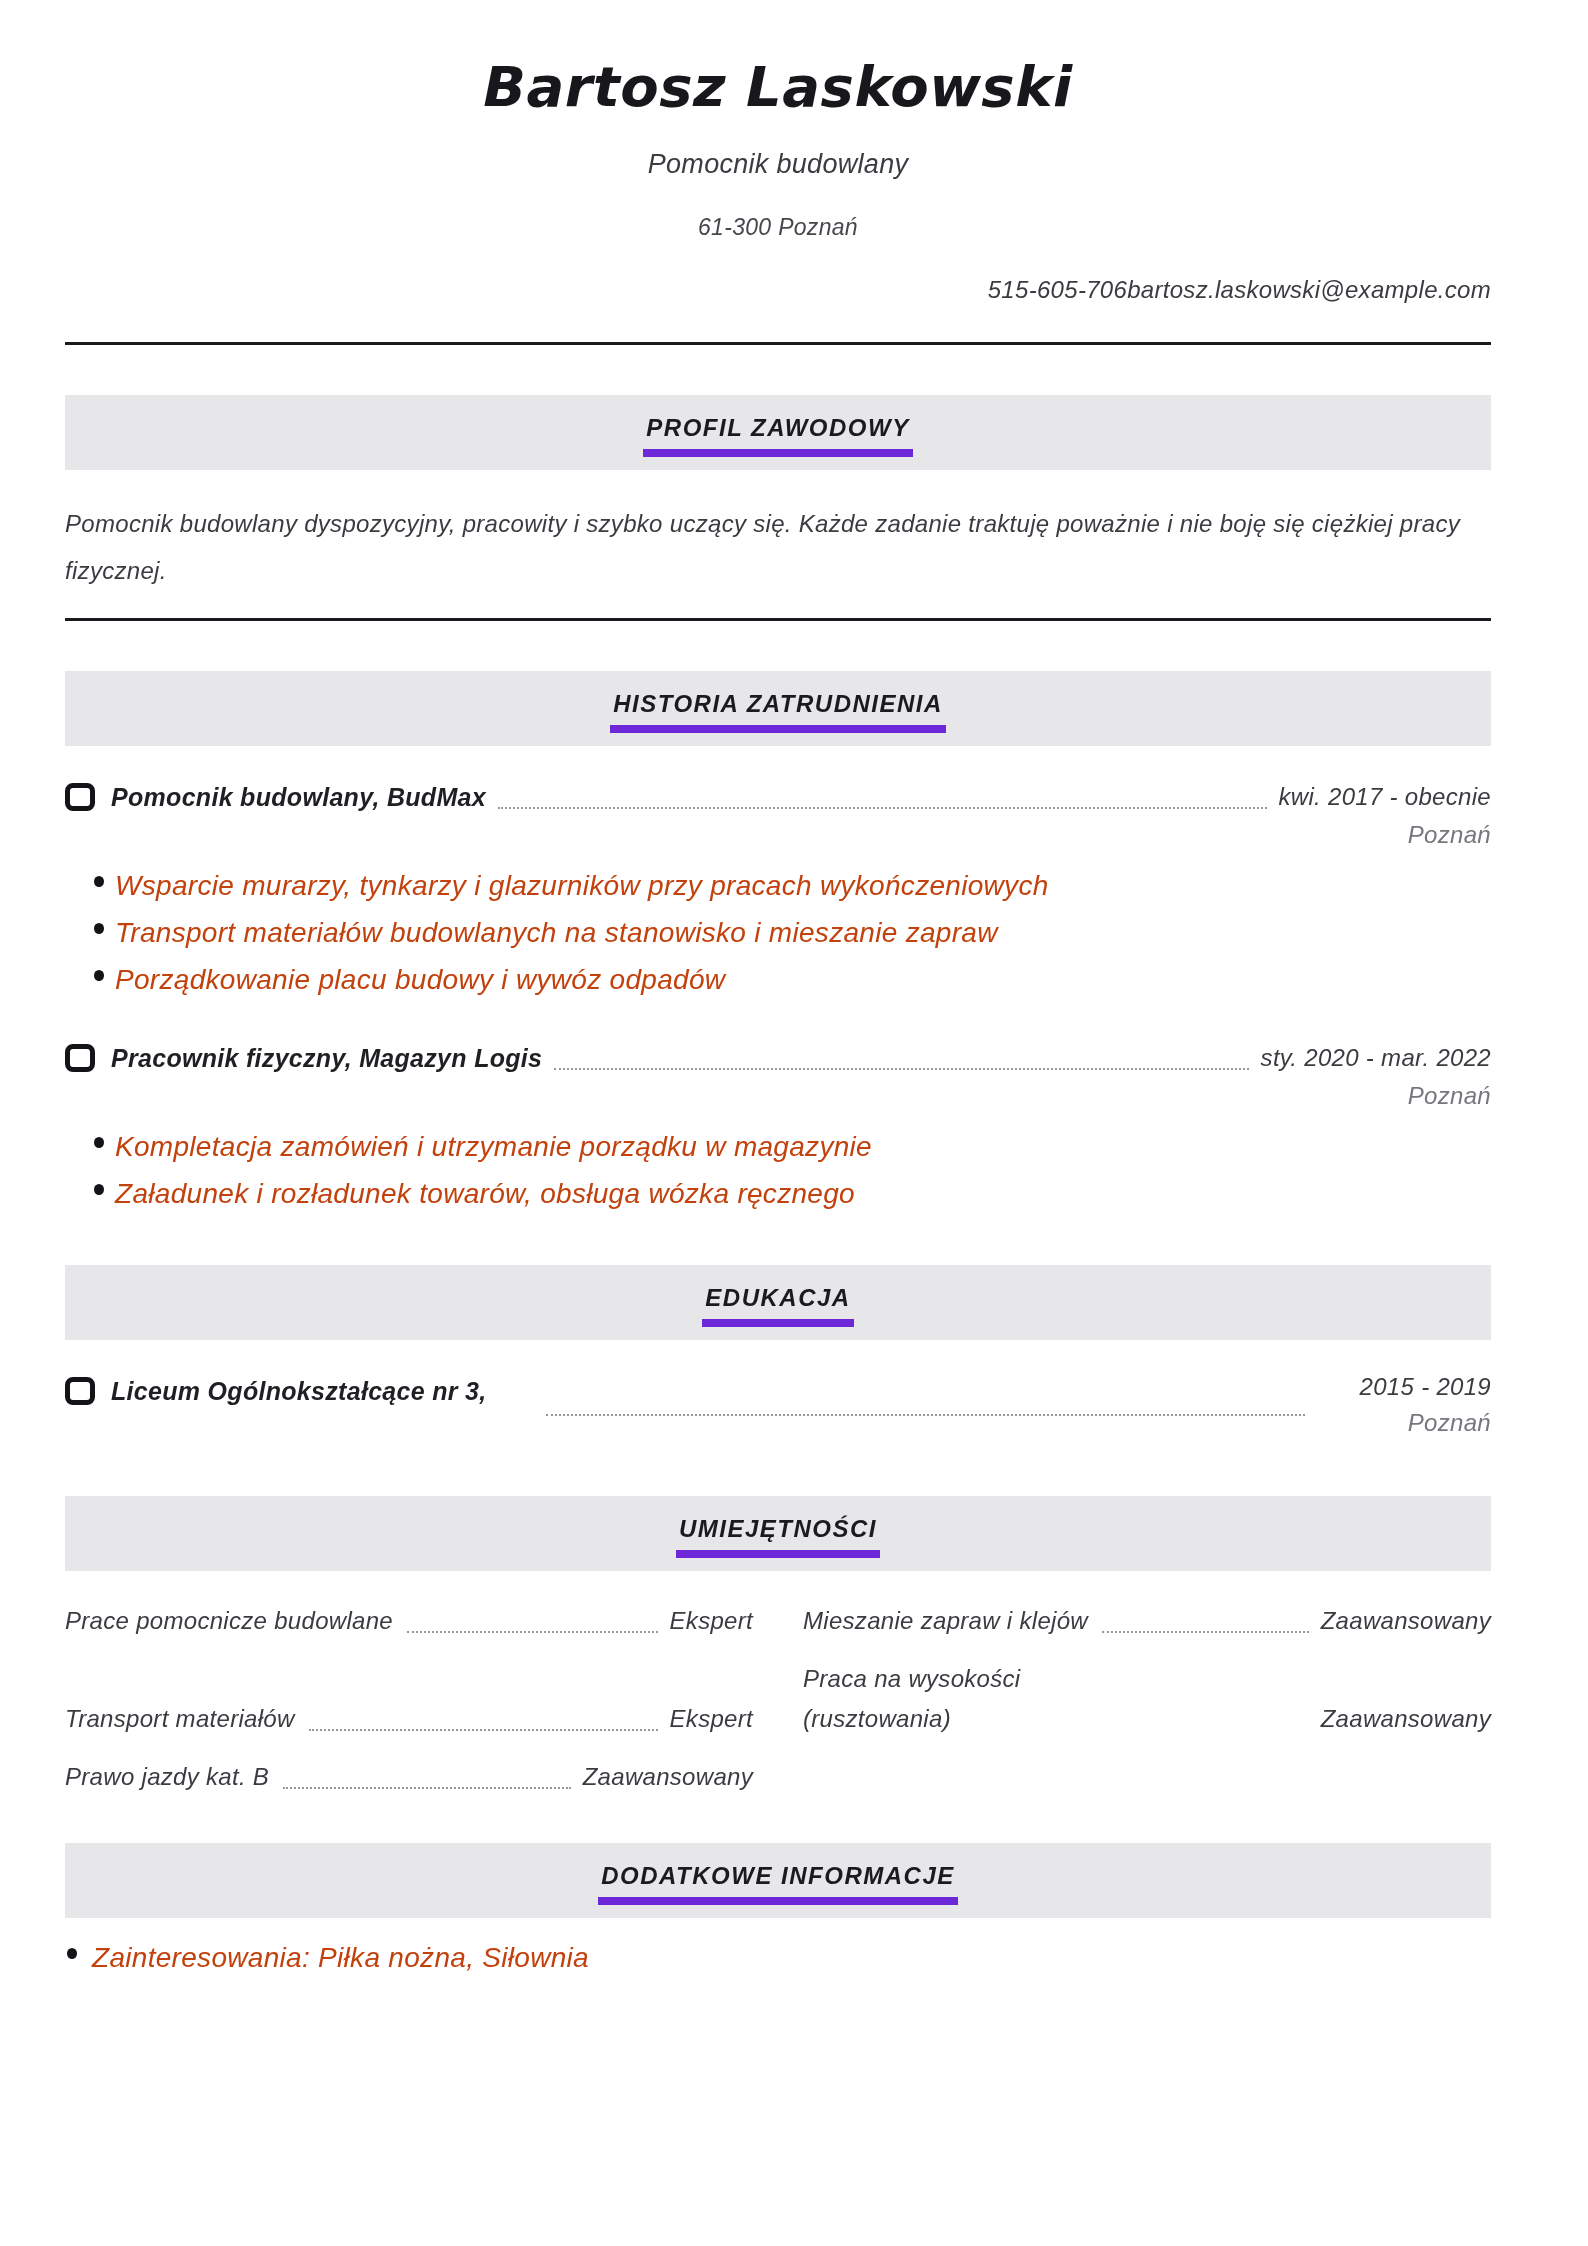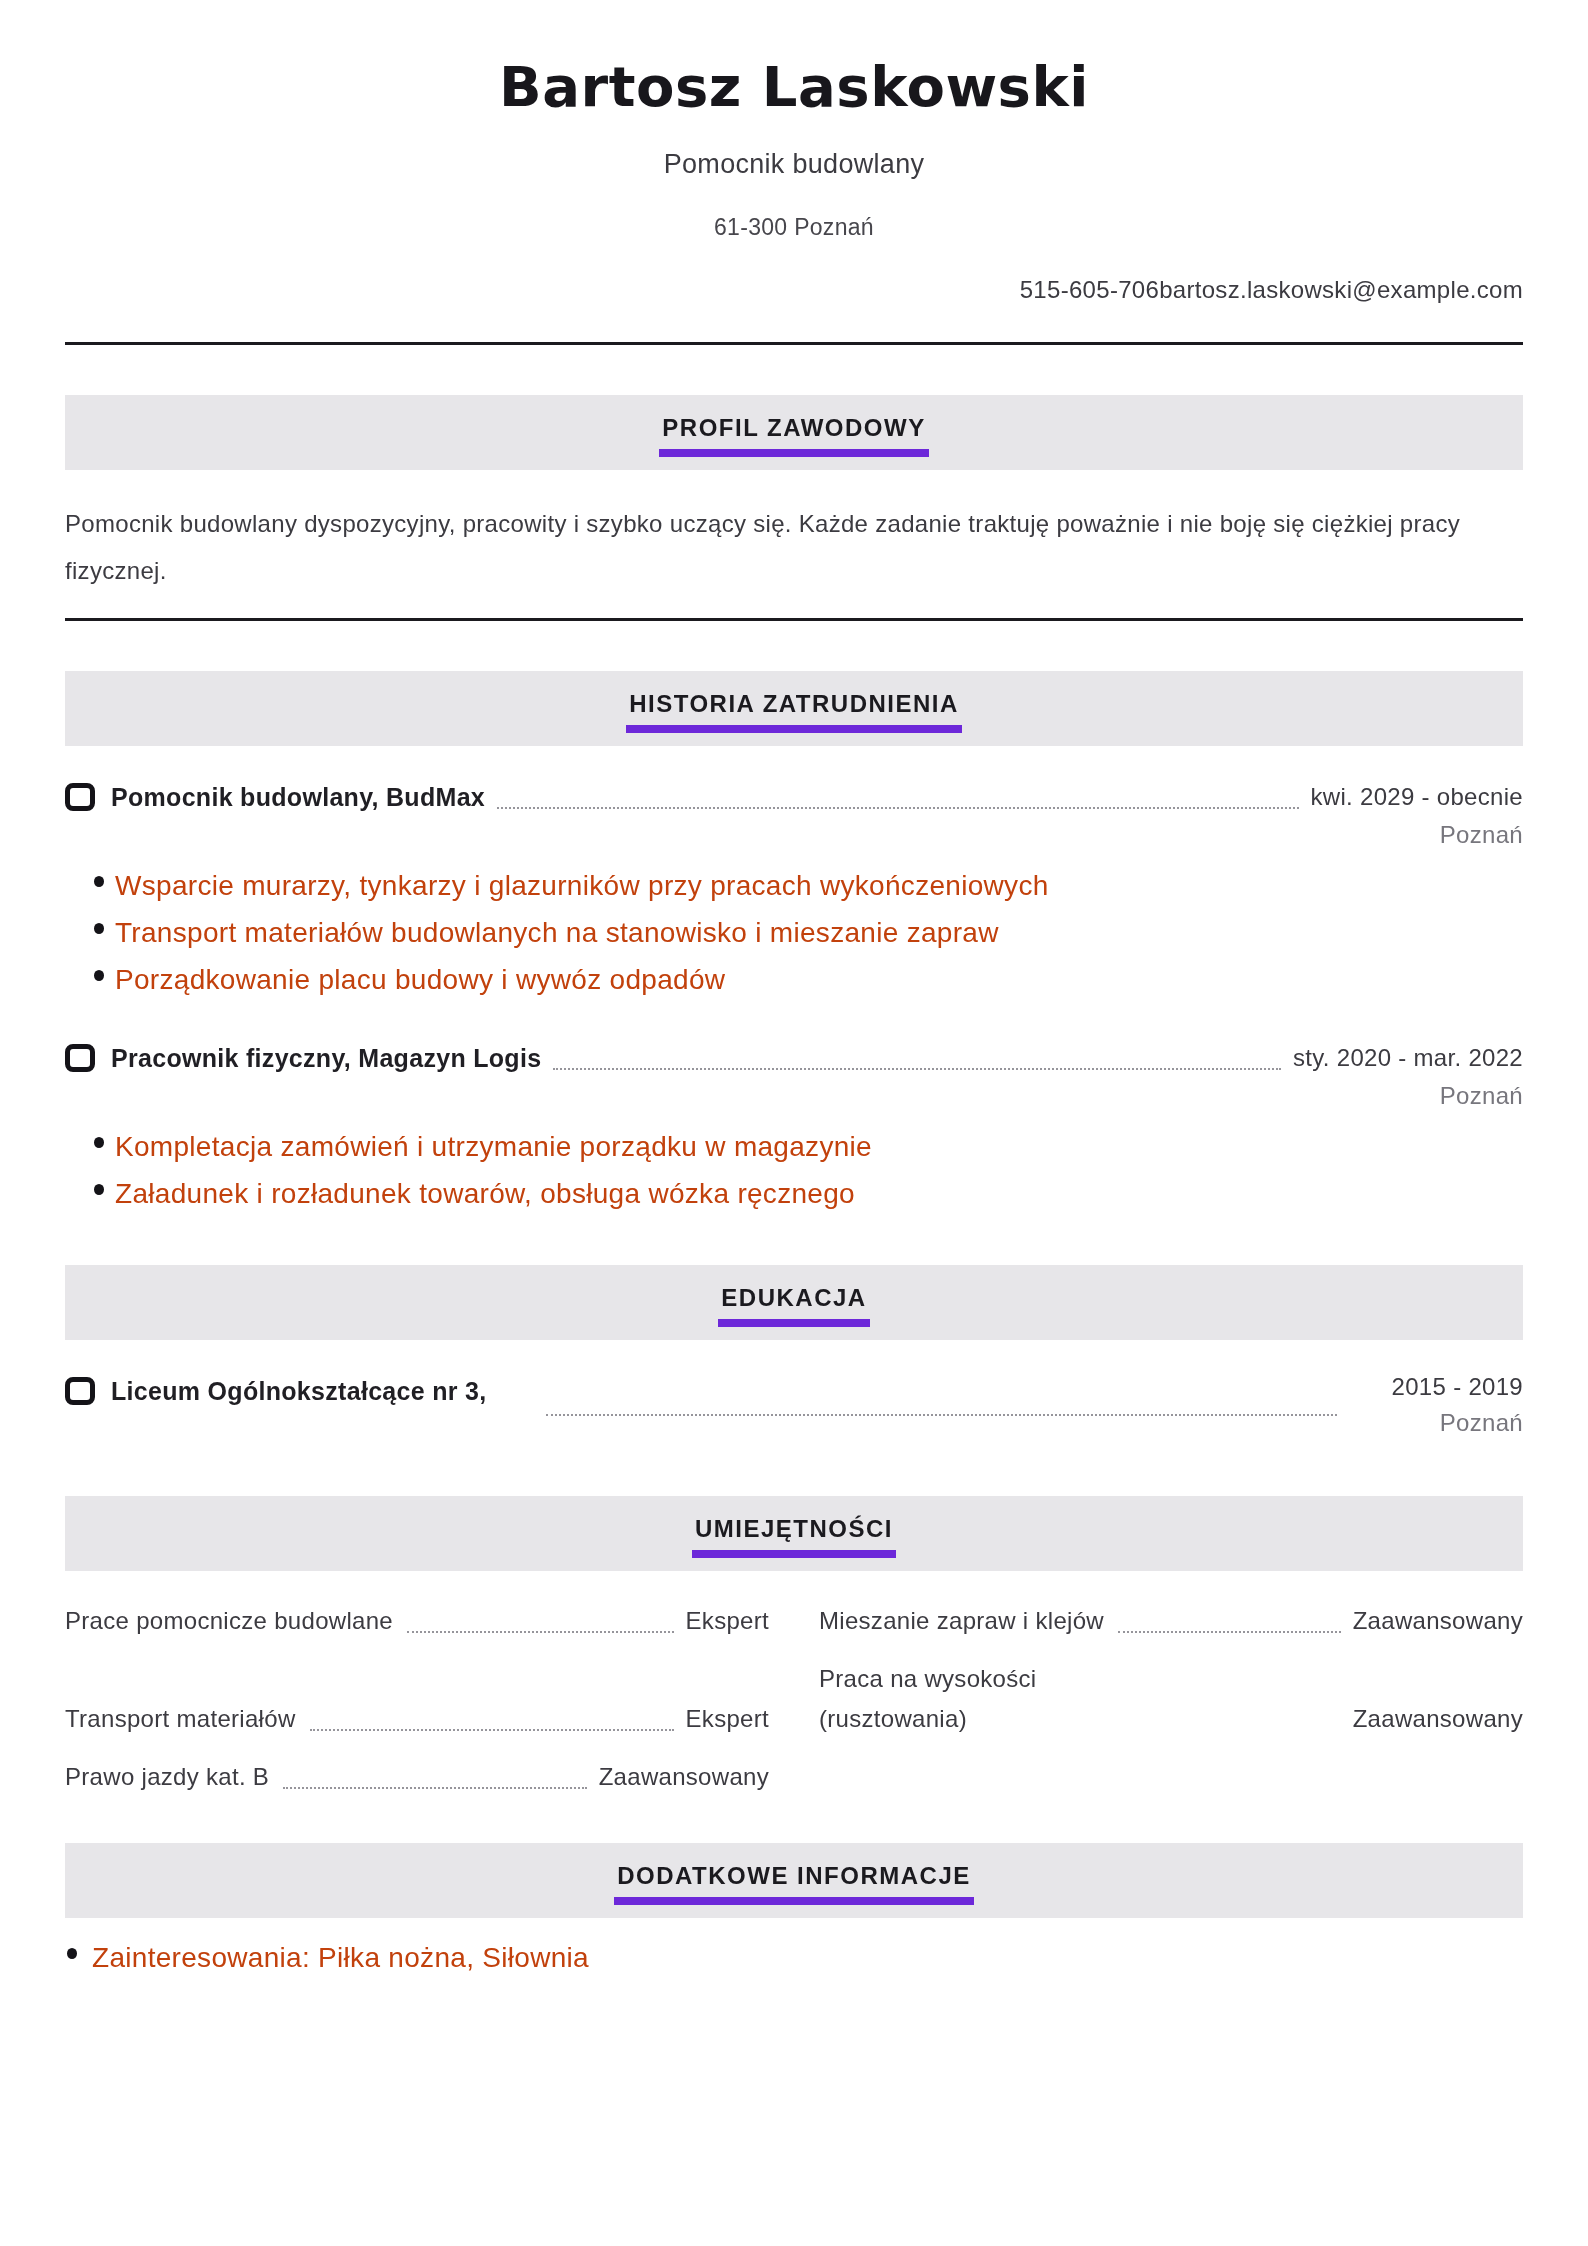--- a/index.html
+++ b/index.html
@@ -1,20 +1,20 @@
 <!DOCTYPE html>
 <html lang="pl"><head>
 <meta charset="utf-8">
 <style>
   * { margin:0; padding:0; box-sizing:border-box; }
   html,body { background:#ffffff; }
   body { font-family:"Liberation Sans", sans-serif; color:#3c3b41; }
   .page {
     width:1588px; height:2246px; margin:0 auto; background:#ffffff;
-    padding:45px 65px 0 65px; overflow:hidden; letter-spacing:0.3px;
+    padding:45px 97px 0 65px; overflow:hidden; letter-spacing:0.3px;font-style:italic;
   }
   
   .name {
     margin-top:8px; text-align:center;
     font-family:"DejaVu Sans", sans-serif; font-weight:700;
     font-size:56px; line-height:68px; color:#18171c; letter-spacing:0.5px;
   }
   .role { margin-top:26px; text-align:center; font-size:27px; line-height:34px; color:#3c3b41; }
   .address { margin-top:32px; text-align:center; font-size:23px; line-height:29px; color:#47464c; }
   .contact-row { margin-top:33px; display:flex; justify-content:flex-end; align-items:center; font-size:24px; line-height:30px; color:#3c3b41; }
@@ -94,21 +94,21 @@
   <hr class="rule2">
 
   <div class="band m-emp">
     <span class="band-title">HISTORIA ZATRUDNIENIA</span>
   </div>
 
   <div class="entry-header">
     <span class="checkbox"></span>
     <span class="entry-title">Pomocnik budowlany, BudMax</span>
     <span class="leader"></span>
-    <span class="entry-dates">kwi. 2029 - obecnie</span>
+    <span class="entry-dates">kwi. 2017 - obecnie</span>
   </div>
   <div class="entry-location">Poznań</div>
   <ul class="bullets">
     <li>Wsparcie murarzy, tynkarzy i glazurników przy pracach wykończeniowych</li>
     <li>Transport materiałów budowlanych na stanowisko i mieszanie zapraw</li>
     <li>Porządkowanie placu budowy i wywóz odpadów</li>
   </ul>
 
   <div class="entry-header job2">
     <span class="checkbox"></span>

